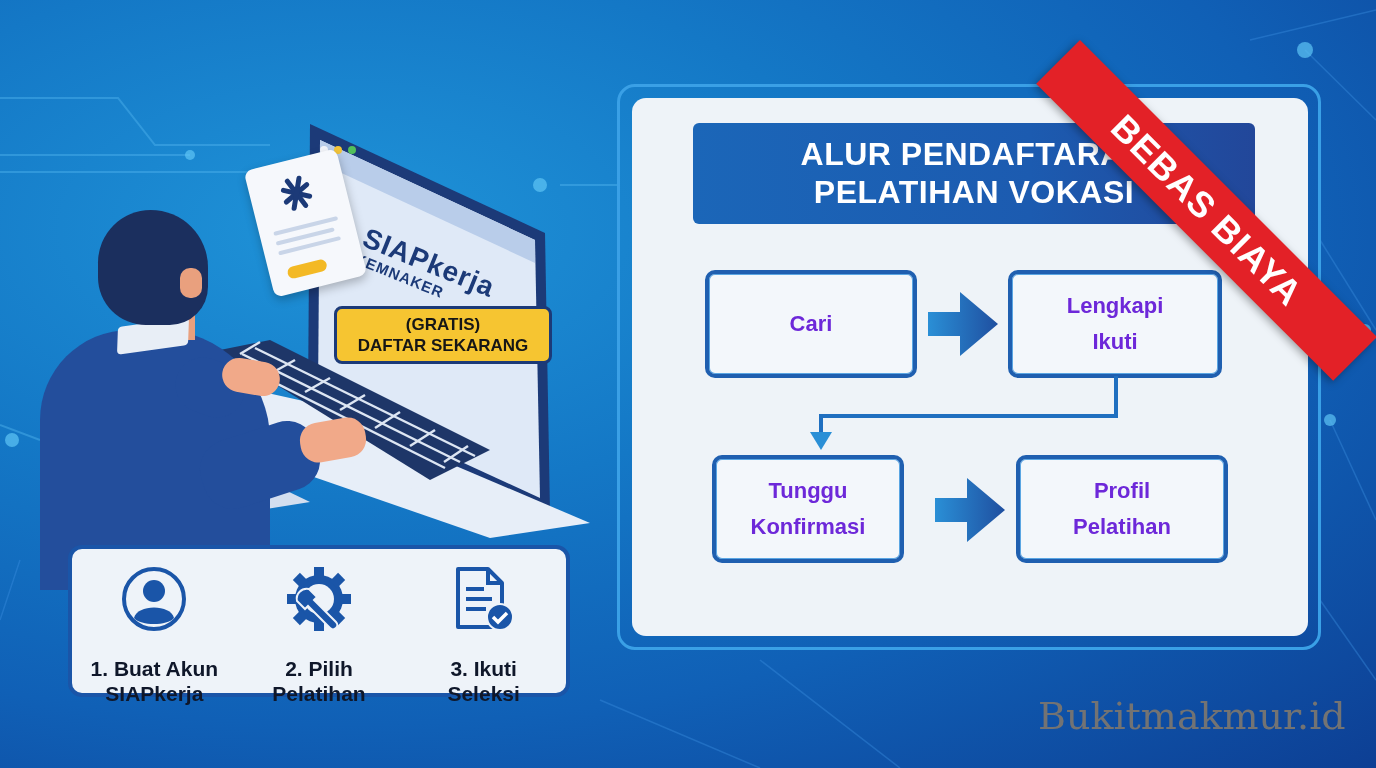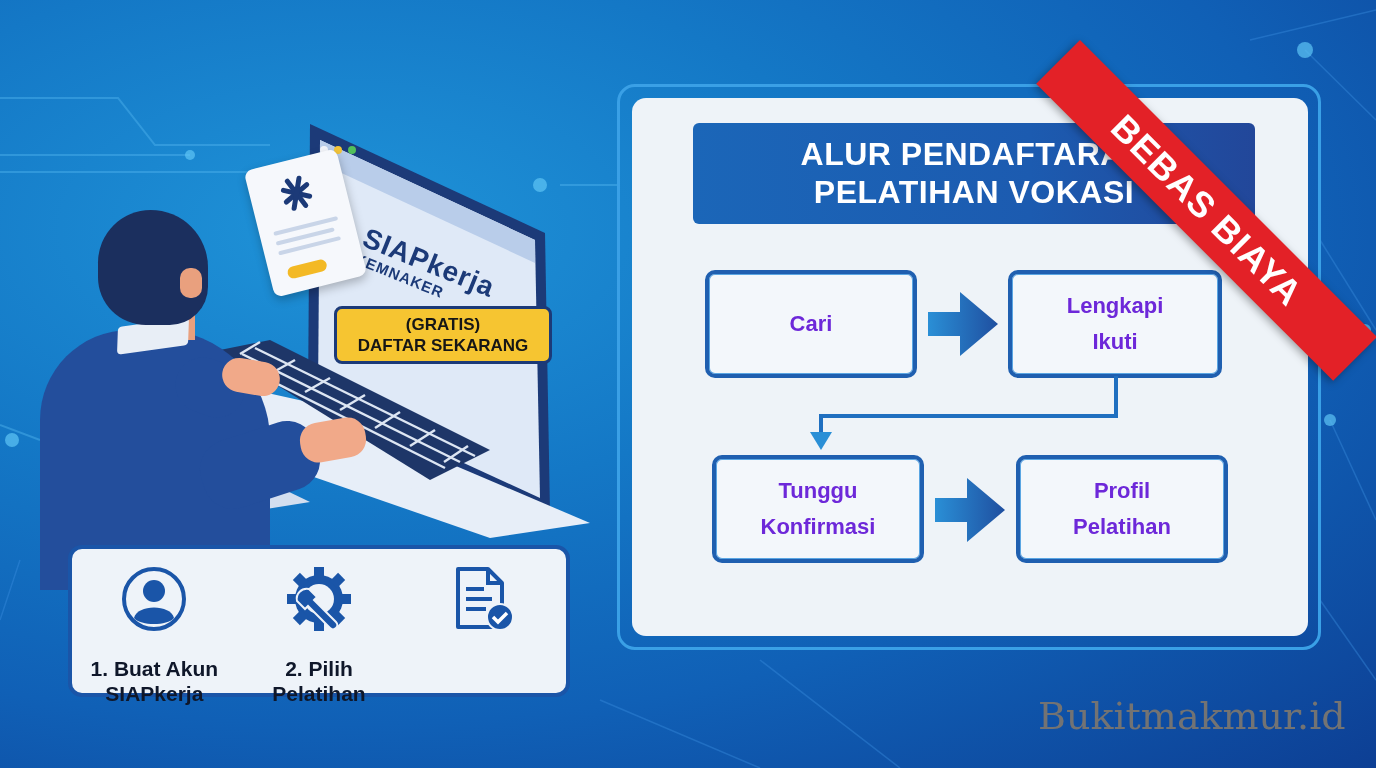--- a/index.html
+++ b/index.html
@@ -188,20 +188,24 @@
         <path d="M36,4 v14 h14" fill="none" stroke="#1a55a8" stroke-width="4"></path>
         <g stroke="#1a55a8" stroke-width="4">
             <line x1="14" y1="24" x2="32" y2="24"></line>
             <line x1="14" y1="34" x2="40" y2="34"></line>
             <line x1="14" y1="44" x2="34" y2="44"></line>
           </g>
         <circle cx="48" cy="52" r="13" fill="#1a55a8" stroke="#eef3f9" stroke-width="2"></circle>
         <path d="M41,52 l5,5 l9,-9" fill="none" stroke="#fff" stroke-width="3.5"></path>
       </svg>
     </div>
+    <div class="step-label">
+      <div>3. Ikuti</div>
+      <div>Seleksi</div>
+    </div>
   </div>
 </div>
 
 <div class="flow-frame"></div>
 <div class="flow-panel"></div>
 <div class="flow-title">
   <div>ALUR PENDAFTARAN</div>
   <div>PELATIHAN VOKASI</div>
 </div>
 
@@ -209,21 +213,21 @@
   <div>
       <div>Cari</div>
     </div>
 </div>
 <div class="fbox" style="left:1008px;top:270px;width:214px;height:108px">
   <div>
       <div>Lengkapi</div>
       <div>Ikuti</div>
     </div>
 </div>
-<div class="fbox" style="left:712px;top:455px;width:212px;height:108px">
+<div class="fbox" style="left:712px;top:455px;width:192px;height:108px">
   <div>
       <div>Tunggu</div>
       <div>Konfirmasi</div>
     </div>
 </div>
 <div class="fbox" style="left:1016px;top:455px;width:212px;height:108px">
   <div>
       <div>Profil</div>
       <div>Pelatihan</div>
     </div>

